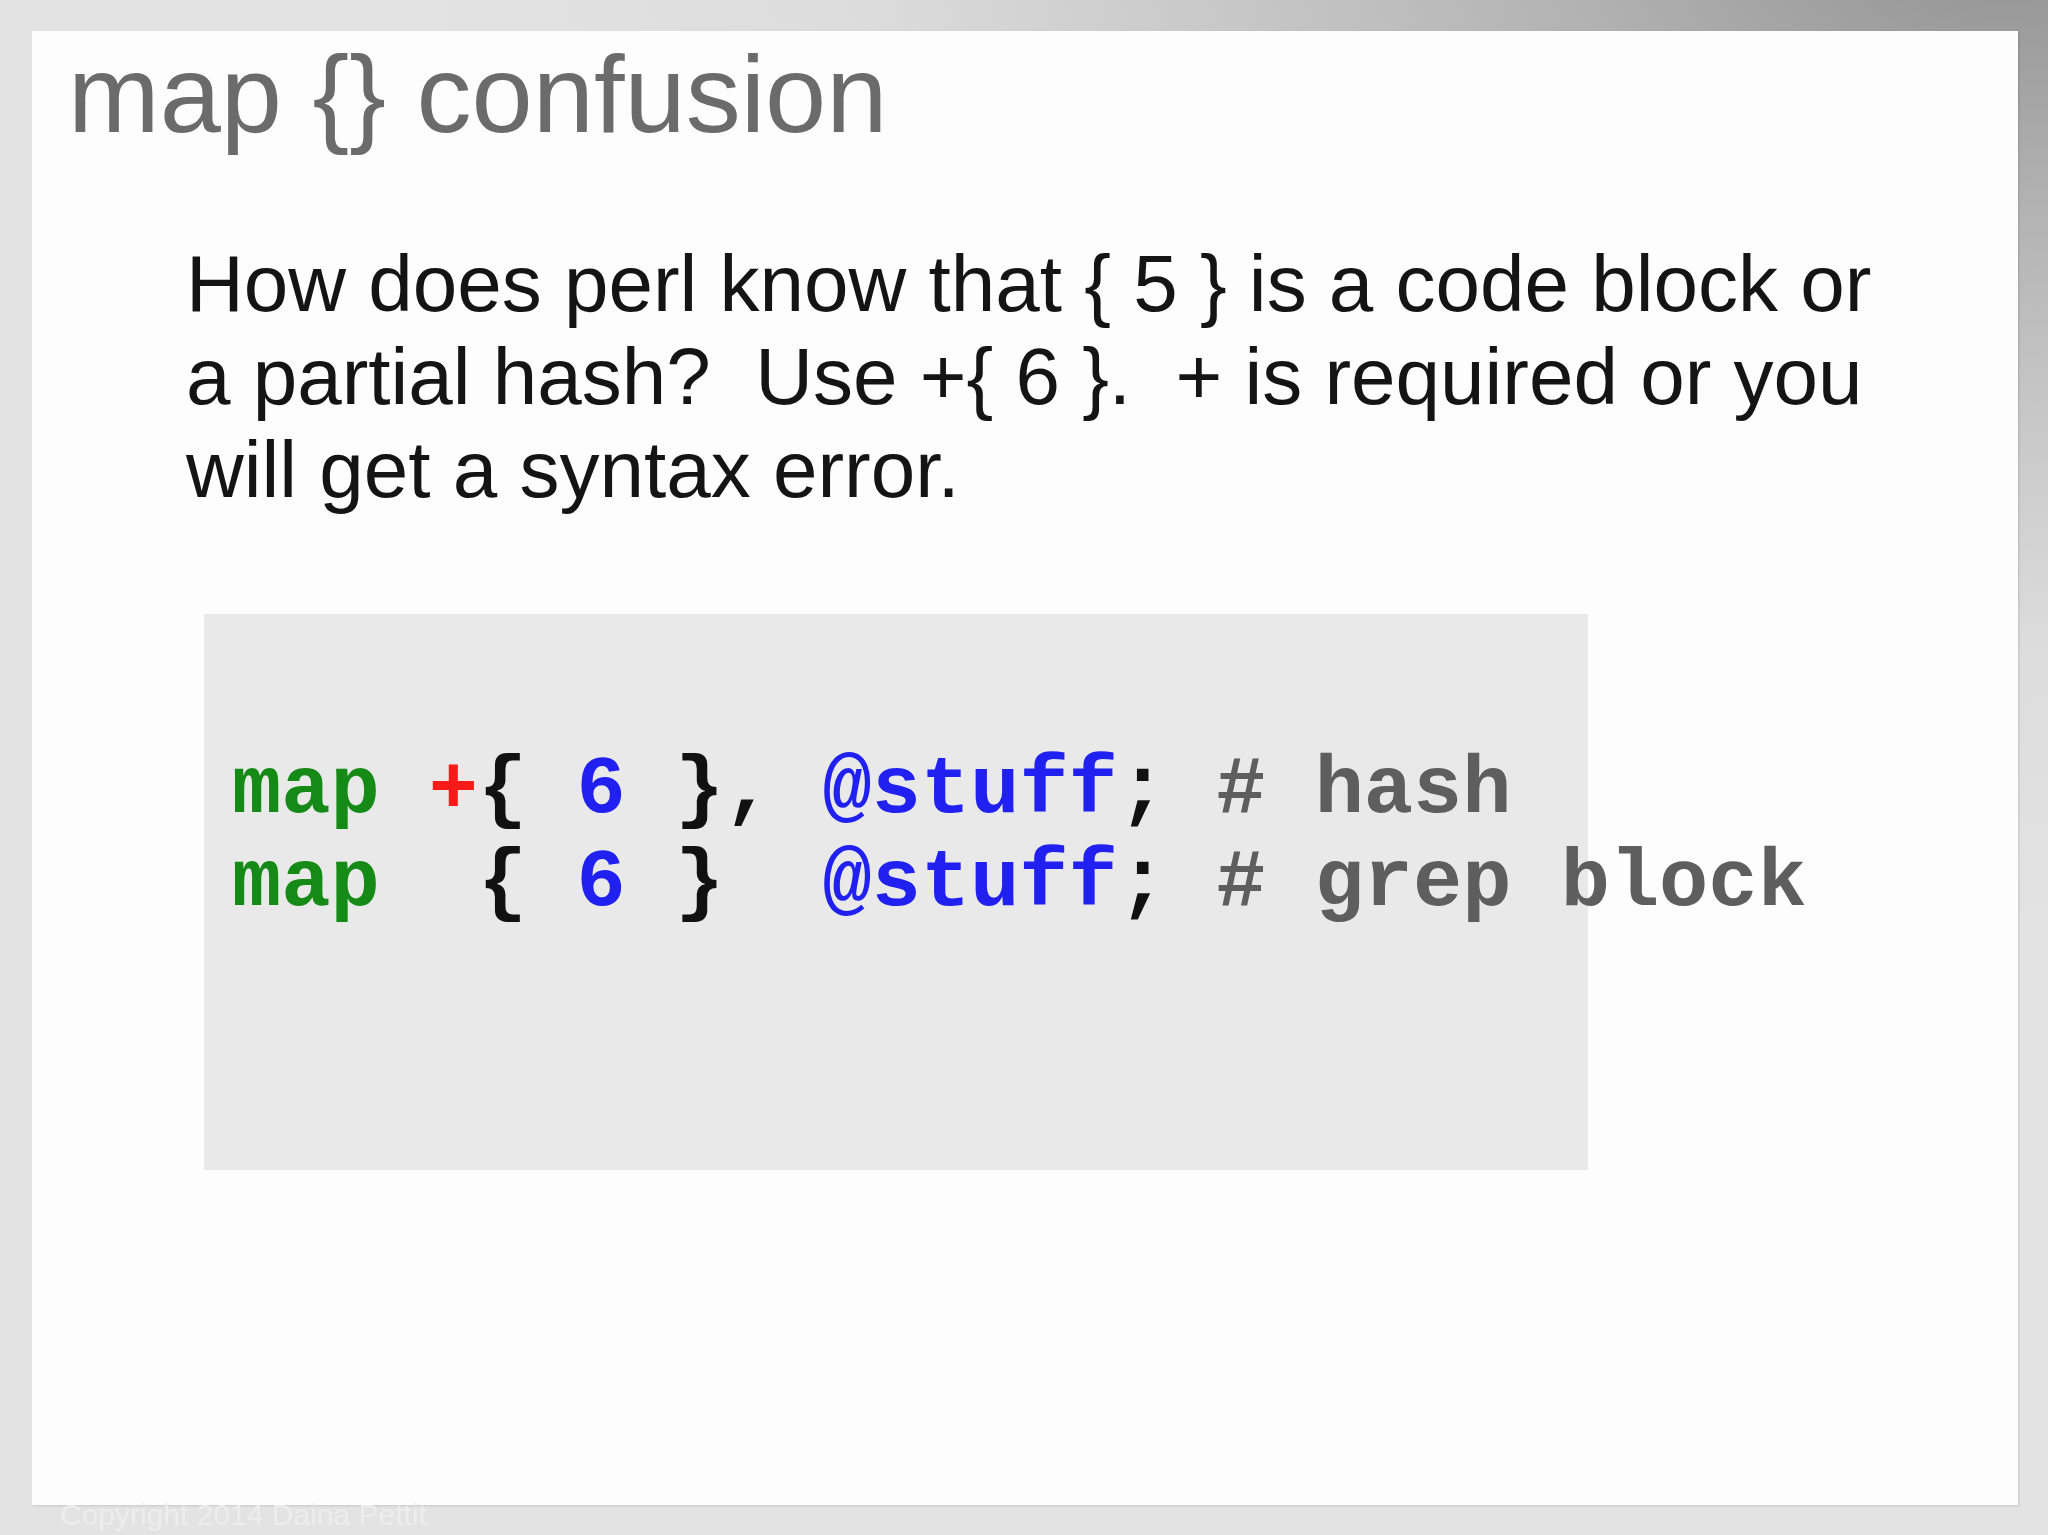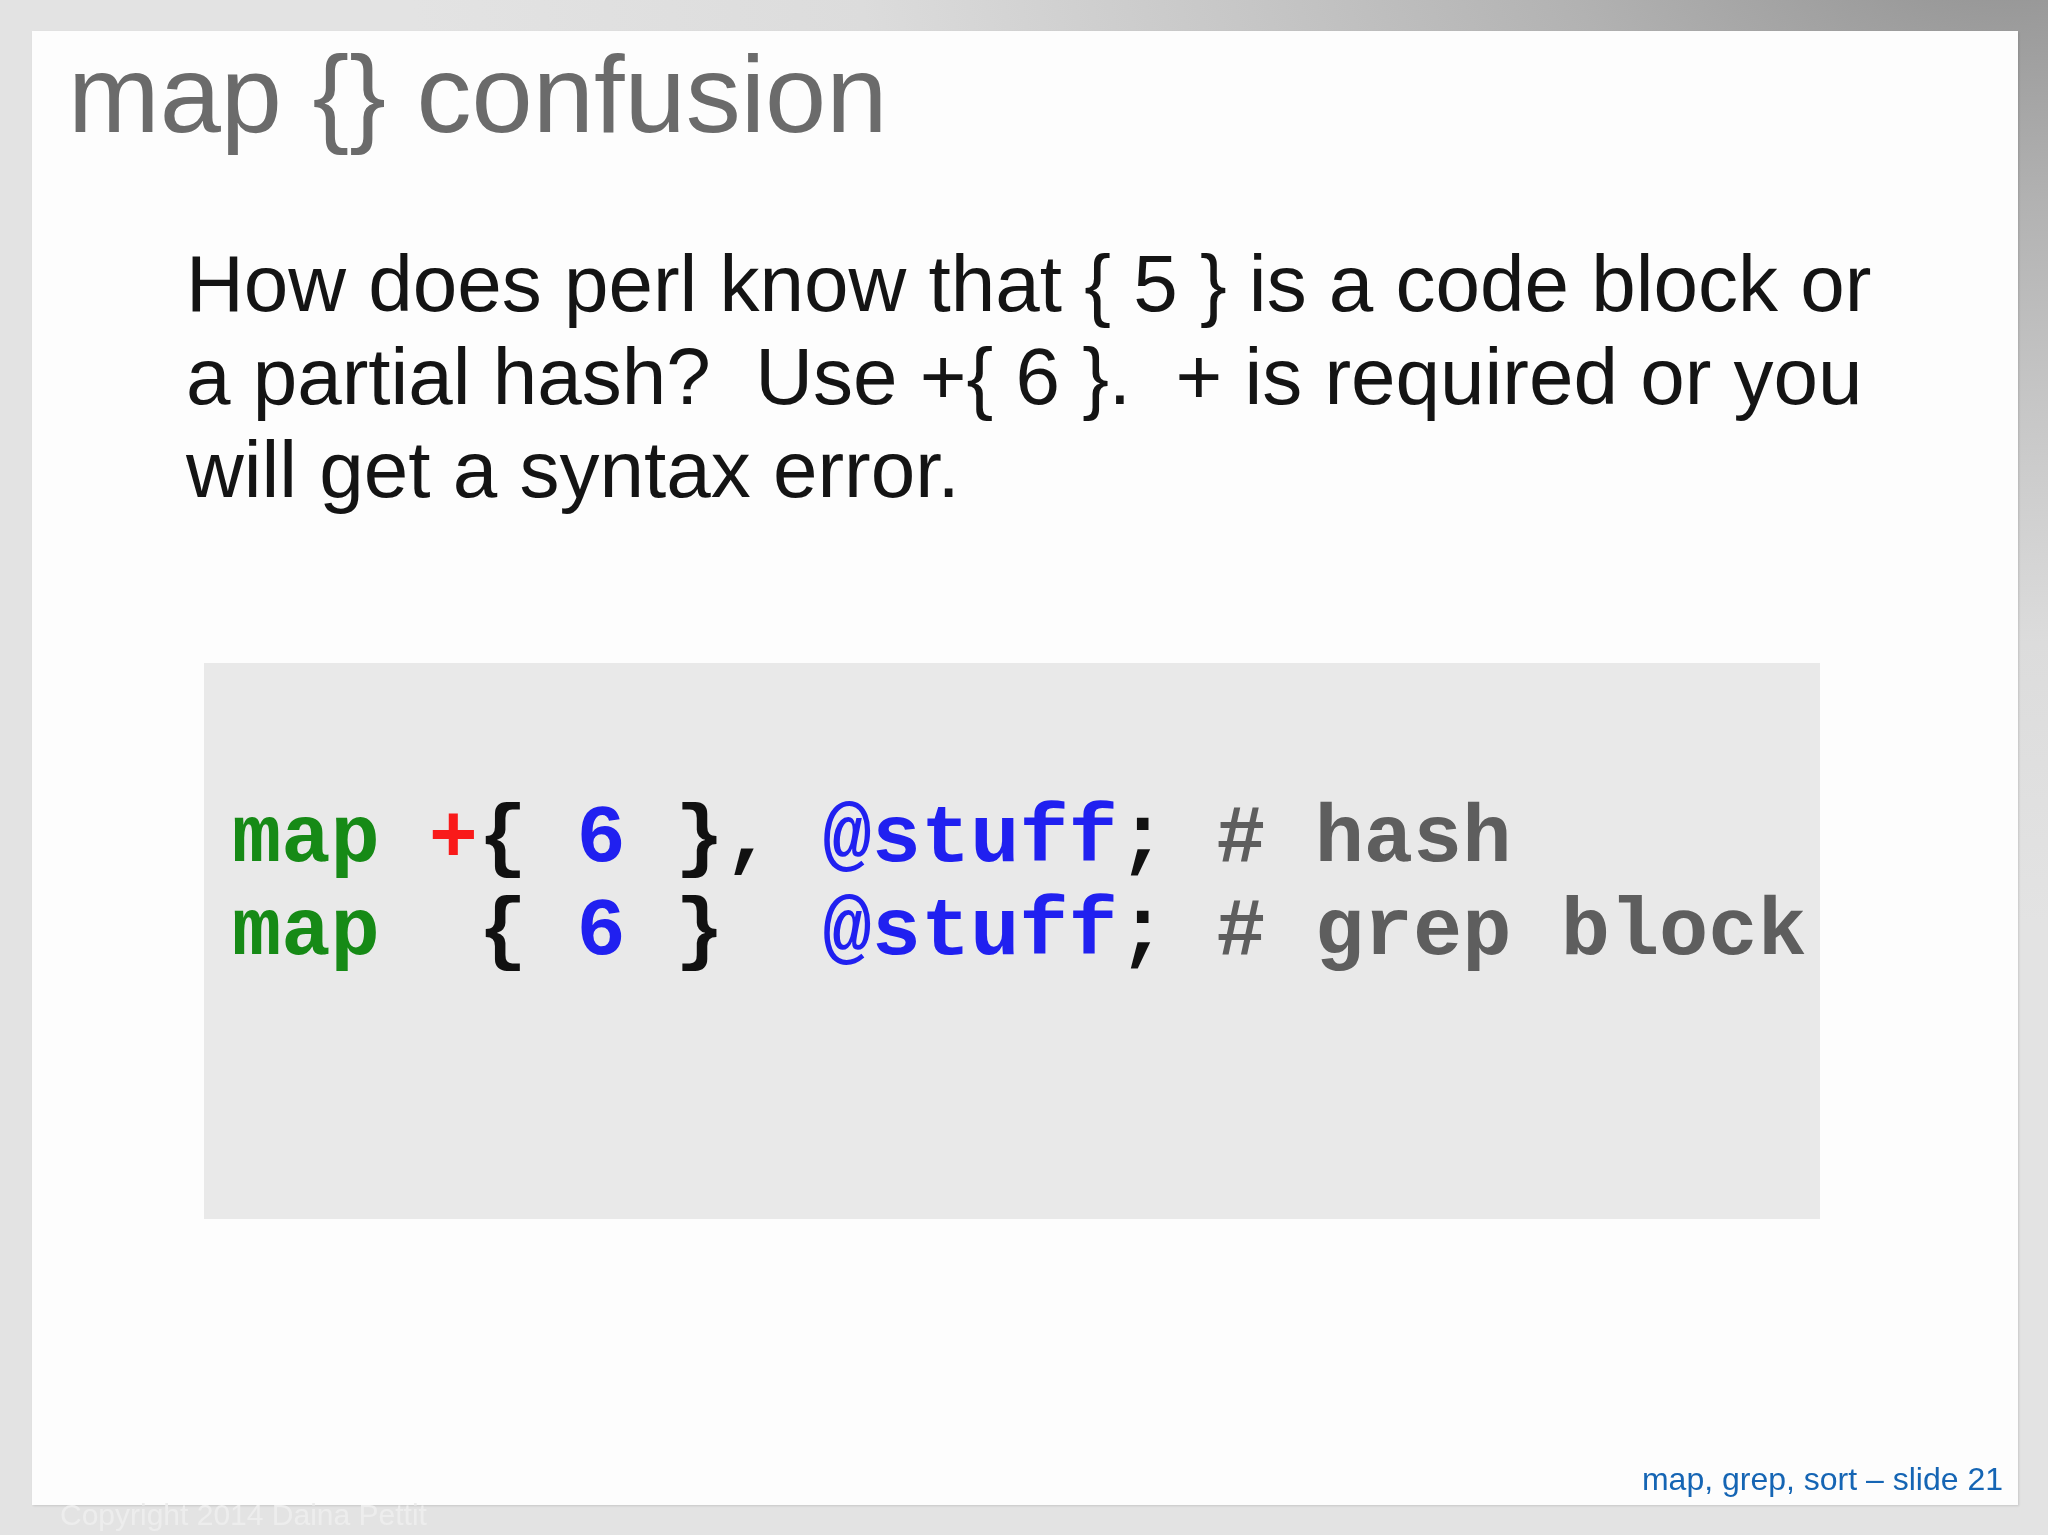--- a/index.html
+++ b/index.html
@@ -32,22 +32,22 @@
   .body-text{
     position:absolute;
     left:154px;top:206px;
     font-size:80px;
     line-height:93px;
     color:#141414;
   }
   .body-line{white-space:pre;}
   .code-box{
     position:absolute;
-    left:172px;top:632px;
-    width:1616px;height:556px;
+    left:172px;top:583px;
+    width:1384px;height:556px;
     background:#e9e9e9;
     box-sizing:border-box;
     padding:130px 0 0 28px;
   }
   .code-line{
     font-family:"Liberation Mono", monospace;
     font-weight:bold;
     font-size:82px;
     line-height:93px;
     white-space:pre;
@@ -86,17 +86,16 @@
       <div class="body-line">How does perl know that { 5 } is a code block or</div>
       <div class="body-line">a partial hash?  Use +{ 6 }.  + is required or you</div>
       <div class="body-line">will get a syntax error.</div>
     </div>
 
     <div class="code-box">
       <div class="code-line"><span class="tok-kw">map</span><span class="tok-punct"> </span><span class="tok-plus">+</span><span class="tok-punct">{ </span><span class="tok-val">6</span><span class="tok-punct"> },</span><span class="tok-punct"> </span><span class="tok-val">@stuff</span><span class="tok-punct">;</span><span class="tok-punct"> </span><span class="tok-comment"># hash</span></div>
       <div class="code-line"><span class="tok-kw">map</span><span class="tok-punct">  </span><span class="tok-punct">{ </span><span class="tok-val">6</span><span class="tok-punct"> }</span><span class="tok-punct">  </span><span class="tok-val">@stuff</span><span class="tok-punct">;</span><span class="tok-punct"> </span><span class="tok-comment"># grep block</span></div>
     </div>
 
-    <div class="slide-footer">map, grep, sort – slide 21</div>
   </div>
 
   <div class="copyright">Copyright 2014 Daina Pettit</div>
 </div>
 
 </body></html>

